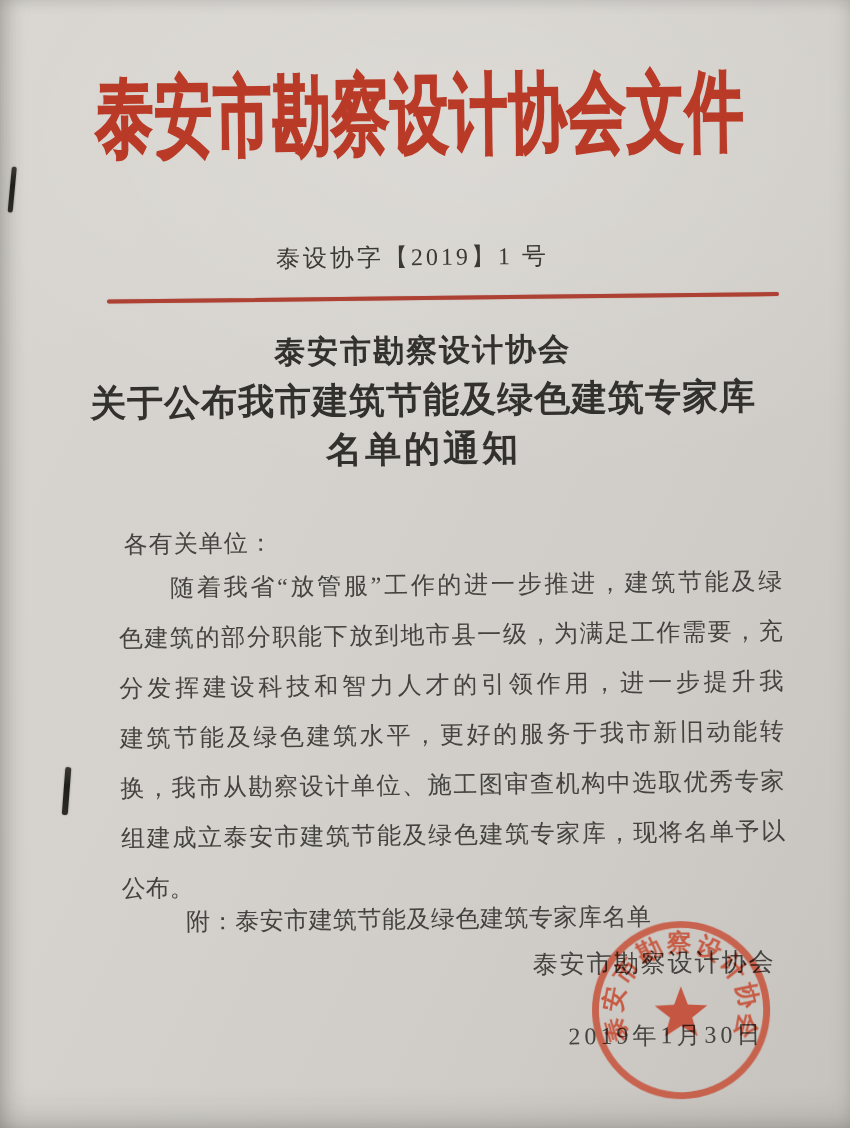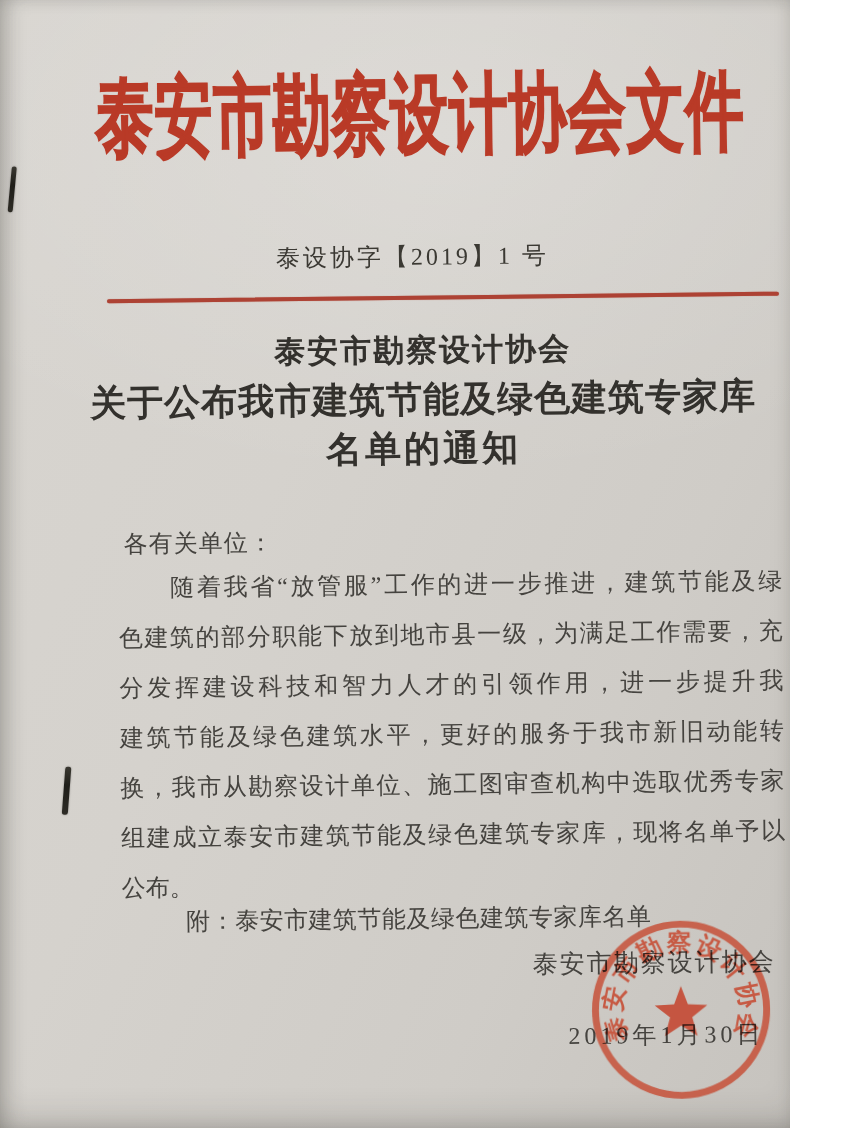--- a/index.html
+++ b/index.html
@@ -1,21 +1,21 @@
 <!DOCTYPE html>
 <html><head>
 <meta charset="utf-8">
 <style>
   * { margin: 0; padding: 0; box-sizing: border-box; }
   html, body { width: 850px; height: 1128px; }
   body { font-family: "Liberation Serif", "DejaVu Serif", serif; overflow: hidden; }
 
   .photo {
     position: relative;
-    width: 790px; height: 1128px;
+    width: 850px; height: 1128px;
     background:
       radial-gradient(ellipse 900px 500px at 55% 12%, rgba(255,255,255,0.18), rgba(255,255,255,0) 70%),
       linear-gradient(115deg, #d8d5d0 0%, #d5d2cd 38%, #cfccc7 72%, #c6c3be 100%);
     box-shadow:
       inset 14px 0 22px -10px rgba(40,38,34,0.28),
       inset 0 -20px 34px -14px rgba(40,38,34,0.22),
       inset -6px 0 16px -8px rgba(40,38,34,0.10),
       inset 0 10px 20px -12px rgba(40,38,34,0.08);
     overflow: hidden;
   }

